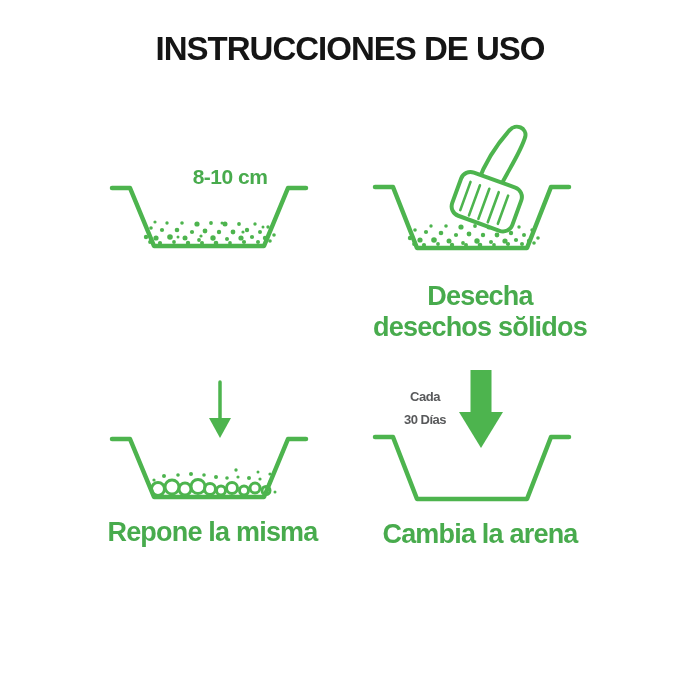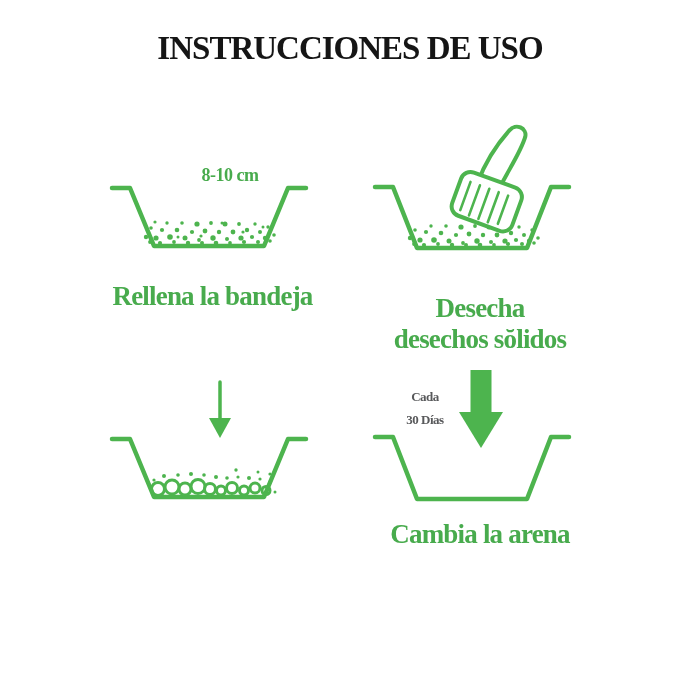--- a/index.html
+++ b/index.html
@@ -1,41 +1,41 @@
 <!DOCTYPE html>
 <html style="--background: #ffffff; --title-black: #151515; --icon-green: #4db44e; --text-green: #48ab4d; --note-gray: #58595b;"><head>
 <meta charset="utf-8">
 <style>
   html,body{margin:0;padding:0;background:#fff;}
   .canvas{
     position:relative;width:672px;height:700px;background:var(--background,#fff);
-    font-family:Liberation Serif, serif;overflow:hidden;
+    font-family:Liberation Sans, sans-serif;overflow:hidden;
   }
   .page-title{
     position:absolute;left:0;top:30px;width:700px;text-align:center;
     font-size:33px;font-weight:700;letter-spacing:-1px;color:var(--title-black,#111);
   }
   .abs{position:absolute;}
   .depth-label{
     left:150px;top:165px;width:160px;text-align:center;
-    font-size:18px;font-weight:700;letter-spacing:-0.5px;color:var(--text-green,#48ab4d);
+    font-size:21px;font-weight:700;letter-spacing:-0.5px;color:var(--text-green,#48ab4d);
   }
   .interval-note{
     left:383px;top:385px;width:84px;text-align:center;
     font-size:13px;line-height:23px;font-weight:700;letter-spacing:-0.5px;
     color:var(--note-gray,#58595b);
   }
   .interval-note span{display:block;}
   .caption{
     text-align:center;font-size:27px;line-height:31px;font-weight:700;
     letter-spacing:-0.8px;color:var(--text-green,#48ab4d);
   }
   .caption span{display:block;}
   .cap-q1{left:70px;top:281px;width:285px;}
-  .cap-q2{left:350px;top:293px;width:260px;}
+  .cap-q2{left:350px;top:281px;width:260px;}
   .cap-q3{left:70px;top:517px;width:285px;}
   .cap-q4{left:350px;top:519px;width:260px;}
   .icon-svg{color:var(--icon-green,#4db44e);display:block;}
   .svg-q1{left:108px;top:180px;}
   .svg-q2{left:364px;top:116px;}
   .svg-q3{left:108px;top:378px;}
   .svg-q4{left:364px;top:368px;}
 </style>
 </head>
 <body>
@@ -91,21 +91,20 @@
           <circle cx="47" cy="42" r="1.6"></circle>
         <circle cx="70" cy="57" r="1.5"></circle>
           <circle cx="93" cy="56" r="1.6"></circle>
           <circle cx="114" cy="43" r="1.5"></circle>
         <circle cx="135" cy="52" r="1.6"></circle>
           <circle cx="155" cy="47" r="1.5"></circle>
       </g>
     </svg>
 
     <div class="abs caption cap-q1">
-      <span>Rellena la bandeja</span>
     </div>
   </div>
 
   <div>
     <svg class="abs icon-svg svg-q2" width="224" height="138" viewBox="0 0 224 138" fill="none">
       <polyline points="11,71 29,71 53,132 163,132 187,71 205,71" stroke="currentColor" stroke-width="4.5" stroke-linecap="round" stroke-linejoin="round"></polyline>
       <g fill="currentColor">
         <circle cx="46" cy="122" r="2.2"></circle>
           <circle cx="51" cy="114" r="1.8"></circle>
           <circle cx="56" cy="124" r="2.6"></circle>
@@ -190,20 +189,21 @@
         <circle cx="162" cy="104" r="1.8"></circle>
           <circle cx="46" cy="102" r="1.6"></circle>
           <circle cx="167" cy="114" r="1.5"></circle>
         <circle cx="128" cy="92" r="1.7"></circle>
           <circle cx="150" cy="94" r="1.5"></circle>
           <circle cx="162" cy="96" r="1.6"></circle>
       </g>
     </svg>
 
     <div class="abs caption cap-q3">
+      <span>Repone la misma</span>
     </div>
   </div>
 
   <div>
     <div class="abs interval-note">
       <span>Cada</span>
       <span>30 Días</span>
     </div>
 
     <svg class="abs icon-svg svg-q4" width="224" height="138" viewBox="0 0 224 138" fill="none">

